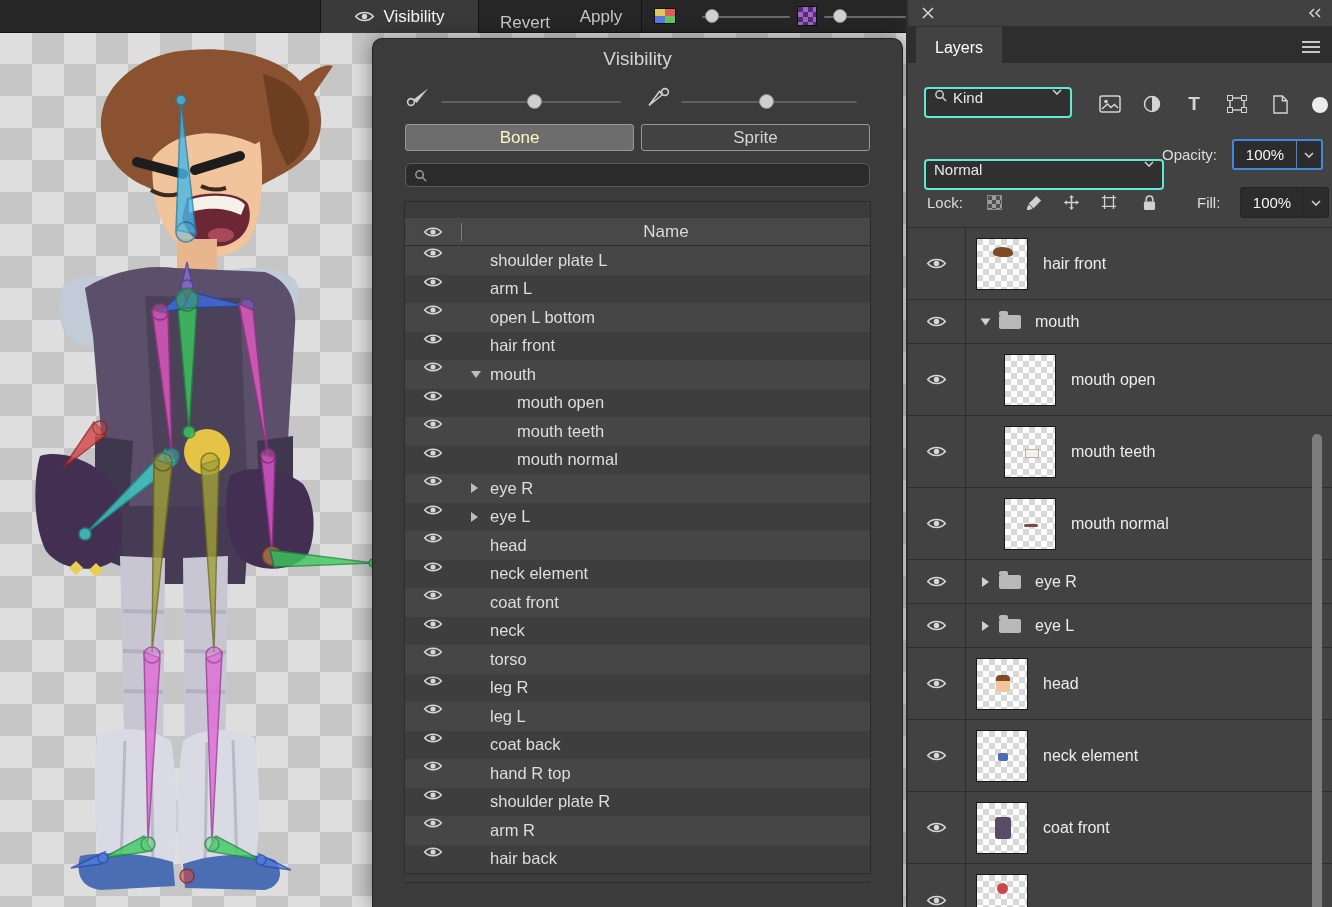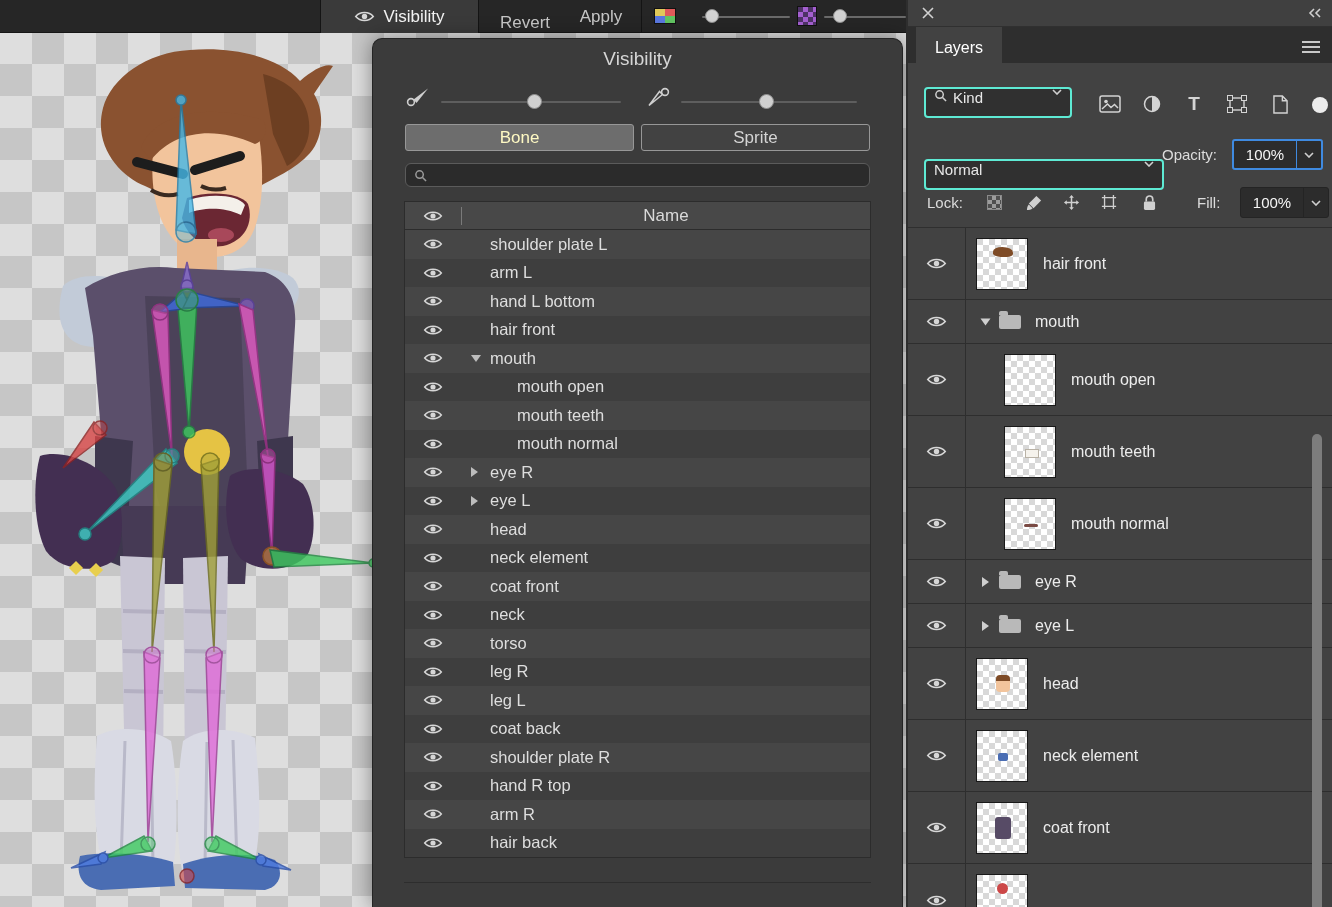--- a/index.html
+++ b/index.html
@@ -34,25 +34,25 @@
   .vp-knob{position:absolute;top:20px;width:15px;height:15px;border-radius:50%;background:#d0d0d0;border:1px solid #8f8f8f;}
   .vp-boneicon{position:absolute;top:12px;}
   .vp-tabs{display:flex;gap:7px;margin:4px 32px 0;height:27px;}
   .vp-tab{flex:1;display:flex;align-items:center;justify-content:center;font-size:17px;
     border:1px solid #979797;border-radius:3px;background:#424242;color:#d4d4d4;}
   .vp-tab.active{background:#6d6d6d;color:#fef9c3;}
   .vp-search{margin:12px 32px 0;height:24px;background:#2b2b2b;border:1px solid #5b5b5b;border-radius:6px;
     display:flex;align-items:center;padding-left:8px;gap:6px;}
   .vp-search input{flex:1;background:transparent;border:none;outline:none;color:#dddddd;font-size:14px;height:100%;}
   .vp-table{position:absolute;left:31px;right:31px;top:162px;border:1px solid #2c2c2c;}
-  .vp-thead{height:28px;background:#484848;display:flex;align-items:center;border-bottom:1px solid #2c2c2c;}
+  .vp-thead{height:28px;background:#484848;display:flex;align-items:center;border-bottom:1px solid #2c2c2c;margin-top:16px;}
   .h-eye{width:56px;display:flex;justify-content:center;}
   .h-div{width:1px;height:18px;background:#7a7a7a;}
   .h-name{flex:1;text-align:center;color:#d9d9d9;font-size:17px;}
-  .vrow{height:28.5px;display:flex;align-items:center;}
+  .vrow{height:28.5px;display:flex;}
   .vrow:nth-child(odd){background:#464646;}
   .vrow:nth-child(even){background:#3e3e3e;}
   .eye-cell{width:56px;display:flex;justify-content:center;}
   .name-cell{flex:1;display:flex;align-items:center;padding-left:10px;color:#dedede;font-size:16.5px;}
   .indent-2 .name-cell{padding-left:37px;}
   .tri{width:19px;height:14px;display:flex;align-items:center;}
   .tri::before{content:"";display:block;}
   .expander-open .tri::before{border-top:7px solid #bdbdbd;border-left:5px solid transparent;border-right:5px solid transparent;}
   .expander-closed .tri::before{border-left:7px solid #bdbdbd;border-top:5px solid transparent;border-bottom:5px solid transparent;}
   .vp-footline{position:absolute;left:31px;right:31px;top:843px;height:1px;background:#2d2d2d;}
@@ -331,21 +331,21 @@
 
           <div class="vrow indent-1 expander-none">
             <span class="eye-cell">
               <svg class="eye" viewBox="0 0 24 16" width="20" height="14">
                 <path d="M2 8 C7 2 17 2 22 8 C17 14 7 14 2 8 Z" fill="none" stroke="currentColor" stroke-width="1.8"></path>
                 <circle cx="12" cy="8" r="3.1" fill="currentColor"></circle>
               </svg>
             </span>
             <span class="name-cell">
               <span class="tri"></span>
-              <span>hand L bottom</span>
+              <span>open L bottom</span>
             </span>
           </div>
 
           <div class="vrow indent-1 expander-none">
             <span class="eye-cell">
               <svg class="eye" viewBox="0 0 24 16" width="20" height="14">
                 <path d="M2 8 C7 2 17 2 22 8 C17 14 7 14 2 8 Z" fill="none" stroke="currentColor" stroke-width="1.8"></path>
                 <circle cx="12" cy="8" r="3.1" fill="currentColor"></circle>
               </svg>
             </span>
@@ -539,34 +539,34 @@
 
           <div class="vrow indent-1 expander-none">
             <span class="eye-cell">
               <svg class="eye" viewBox="0 0 24 16" width="20" height="14">
                 <path d="M2 8 C7 2 17 2 22 8 C17 14 7 14 2 8 Z" fill="none" stroke="currentColor" stroke-width="1.8"></path>
                 <circle cx="12" cy="8" r="3.1" fill="currentColor"></circle>
               </svg>
             </span>
             <span class="name-cell">
               <span class="tri"></span>
+              <span>hand R top</span>
+            </span>
+          </div>
+
+          <div class="vrow indent-1 expander-none">
+            <span class="eye-cell">
+              <svg class="eye" viewBox="0 0 24 16" width="20" height="14">
+                <path d="M2 8 C7 2 17 2 22 8 C17 14 7 14 2 8 Z" fill="none" stroke="currentColor" stroke-width="1.8"></path>
+                <circle cx="12" cy="8" r="3.1" fill="currentColor"></circle>
+              </svg>
+            </span>
+            <span class="name-cell">
+              <span class="tri"></span>
               <span>shoulder plate R</span>
-            </span>
-          </div>
-
-          <div class="vrow indent-1 expander-none">
-            <span class="eye-cell">
-              <svg class="eye" viewBox="0 0 24 16" width="20" height="14">
-                <path d="M2 8 C7 2 17 2 22 8 C17 14 7 14 2 8 Z" fill="none" stroke="currentColor" stroke-width="1.8"></path>
-                <circle cx="12" cy="8" r="3.1" fill="currentColor"></circle>
-              </svg>
-            </span>
-            <span class="name-cell">
-              <span class="tri"></span>
-              <span>hand R top</span>
             </span>
           </div>
 
           <div class="vrow indent-1 expander-none">
             <span class="eye-cell">
               <svg class="eye" viewBox="0 0 24 16" width="20" height="14">
                 <path d="M2 8 C7 2 17 2 22 8 C17 14 7 14 2 8 Z" fill="none" stroke="currentColor" stroke-width="1.8"></path>
                 <circle cx="12" cy="8" r="3.1" fill="currentColor"></circle>
               </svg>
             </span>

